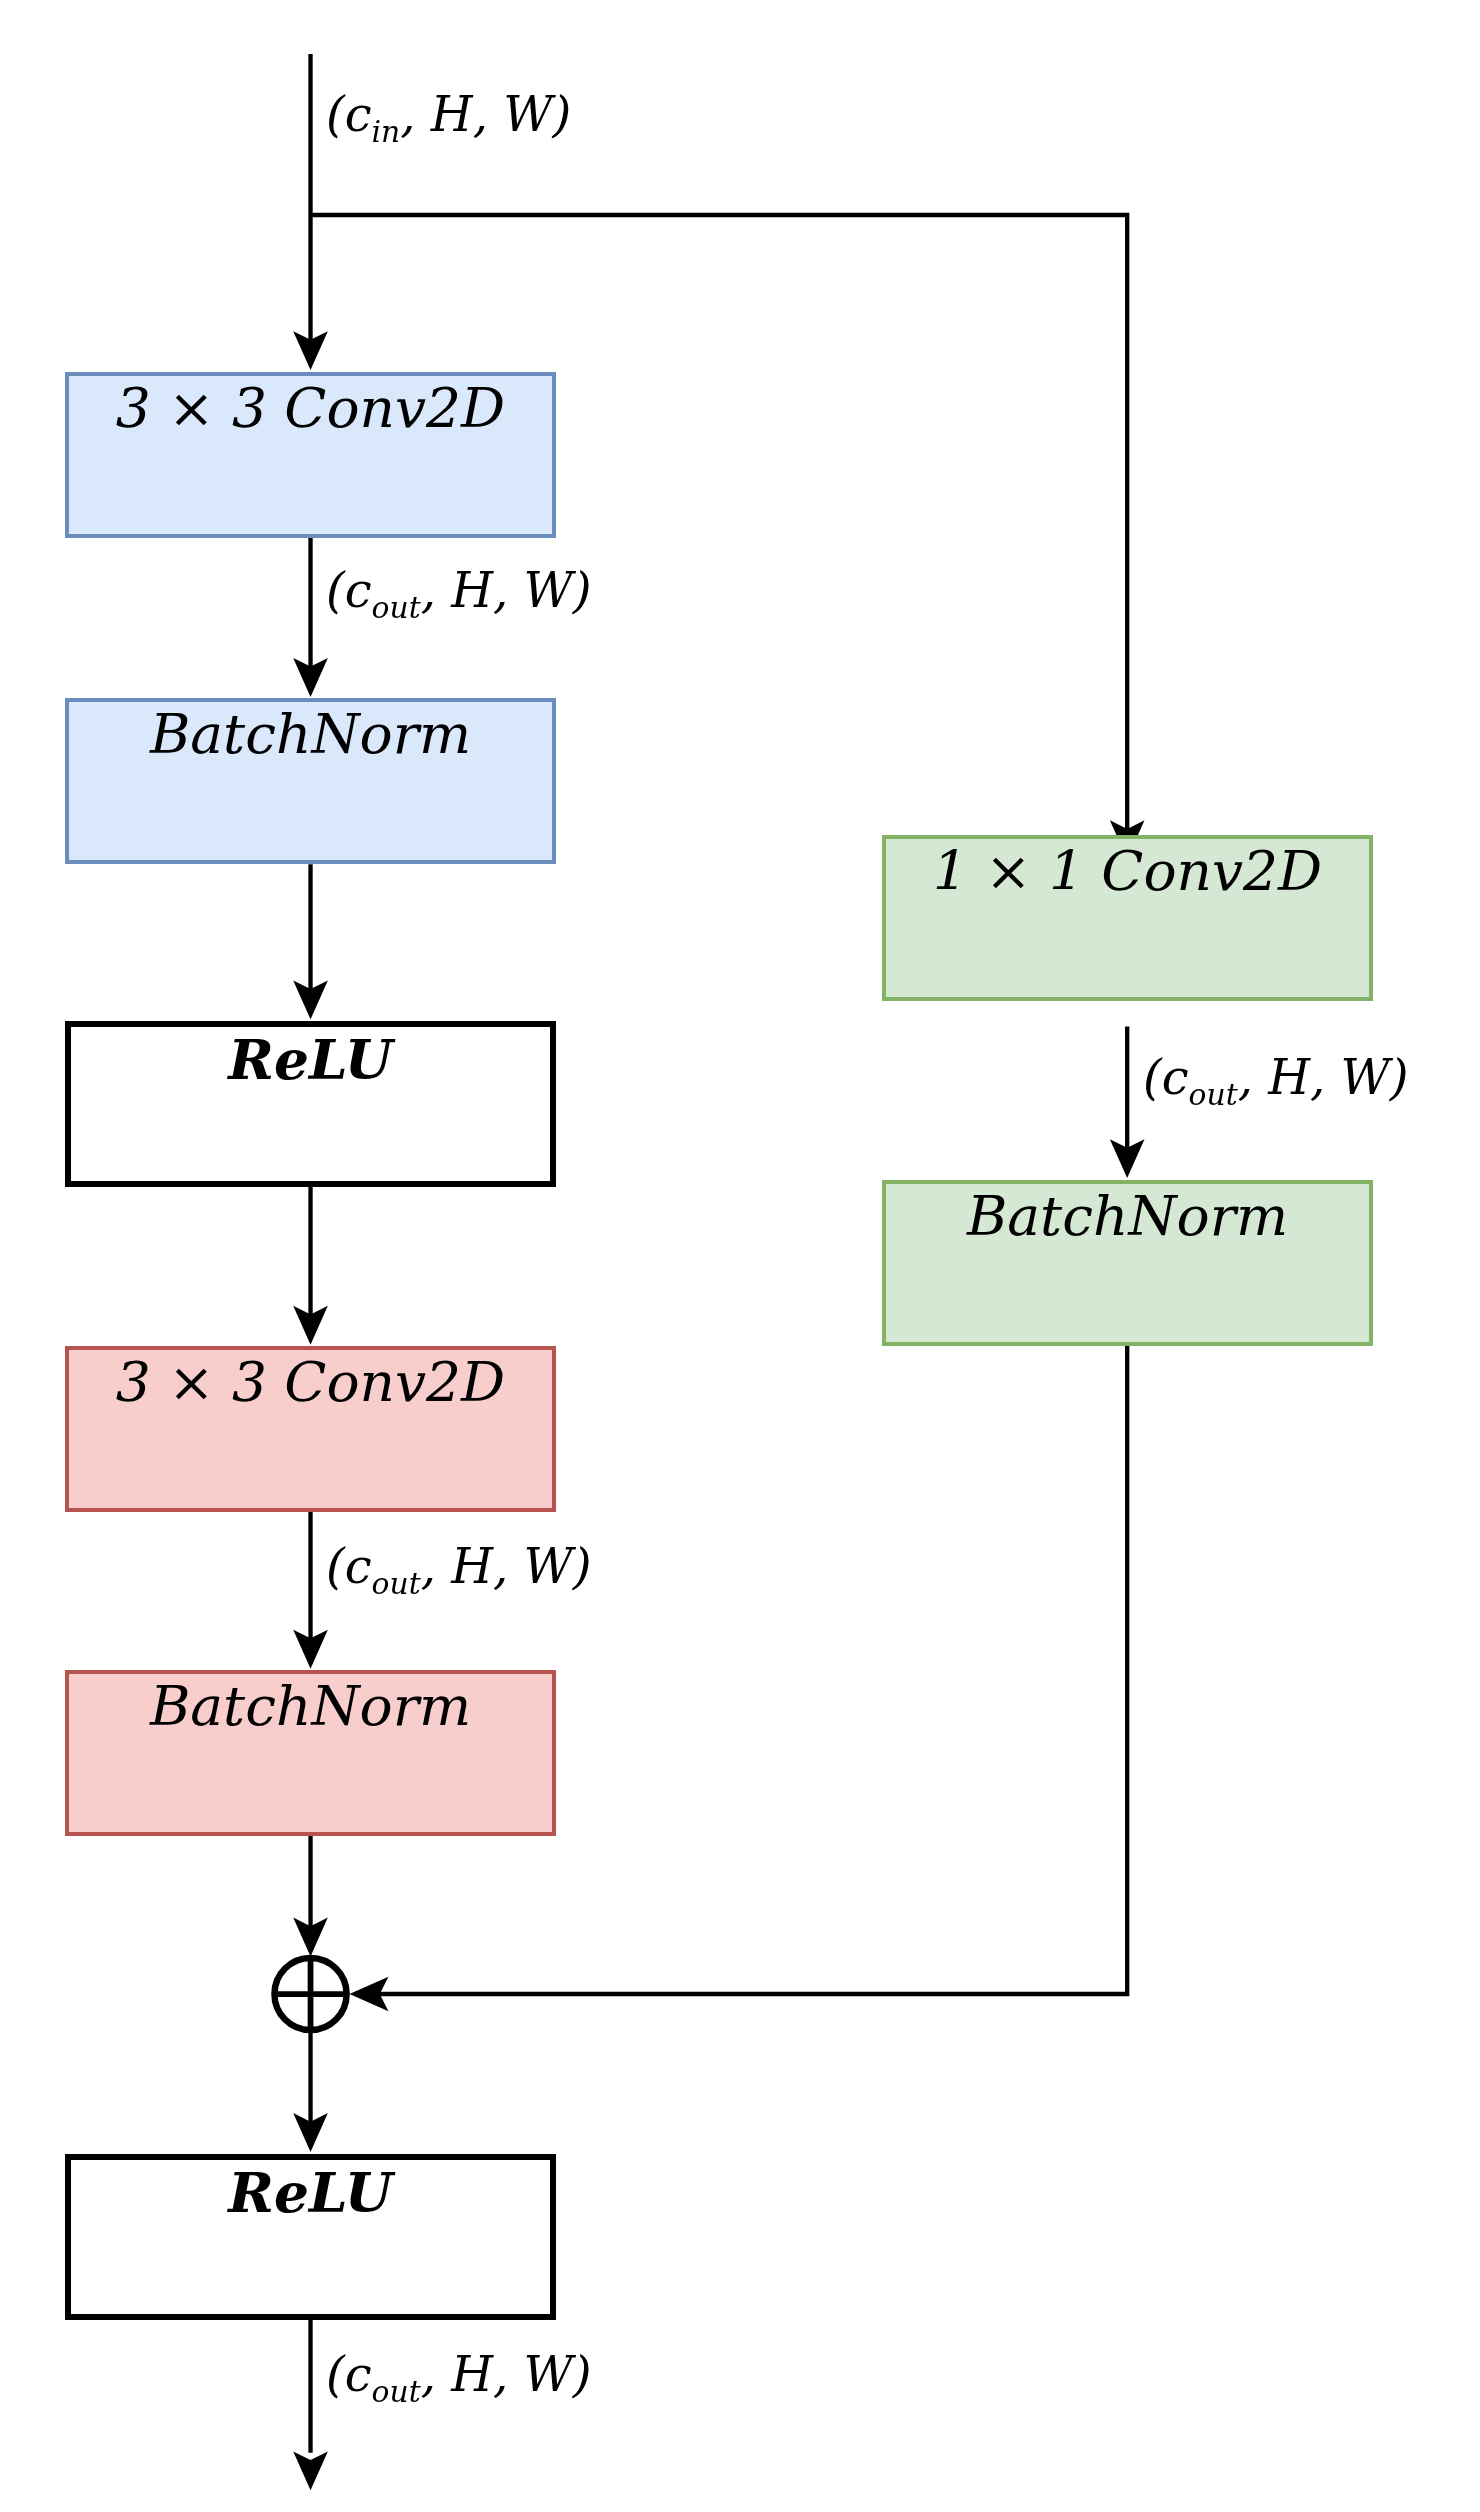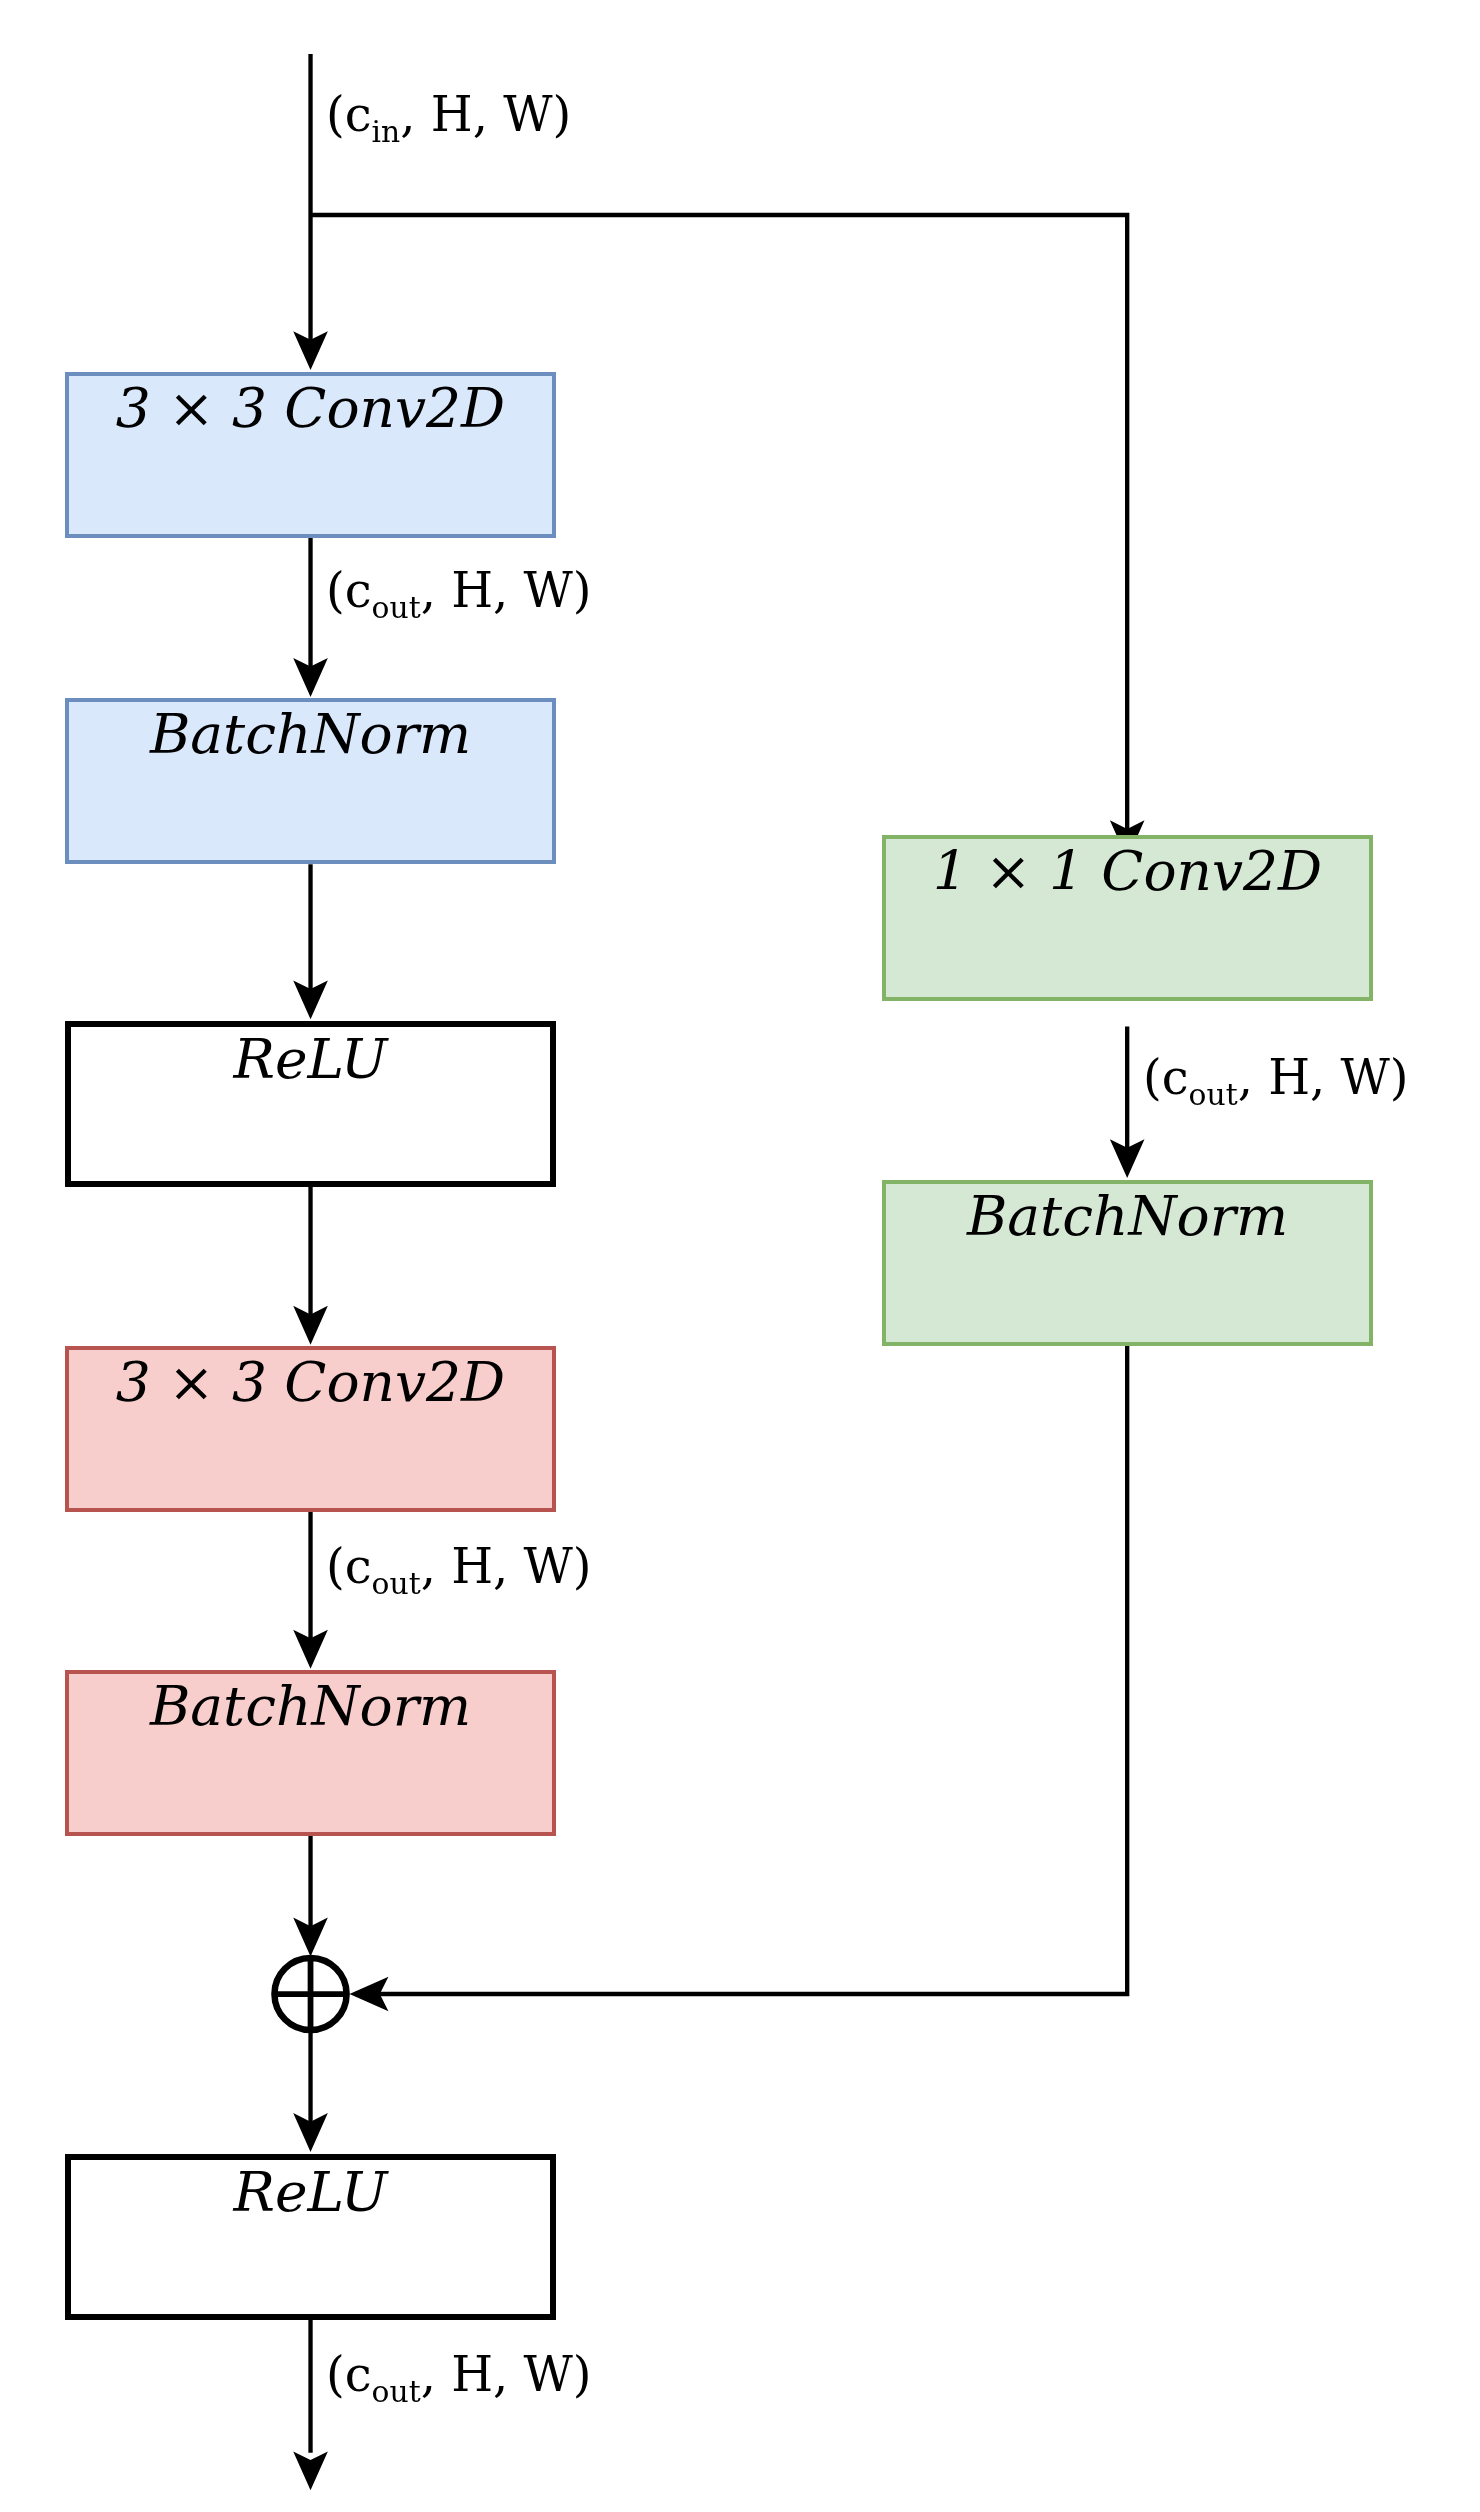--- a/index.html
+++ b/index.html
@@ -28,23 +28,24 @@
     align-items: flex-start;
     justify-content: center;
     font-style: italic;
     font-size: 55px;
     color: #000000;
     white-space: nowrap;
   }
   .node.blue  { background: var(--blue-fill);  border: 4.3px solid var(--blue-stroke); }
   .node.red   { background: var(--red-fill);   border: 4.3px solid var(--red-stroke); }
   .node.green { background: var(--green-fill); border: 4.3px solid var(--green-stroke); }
-  .node.white { background: var(--white-fill); border: 6.5px solid var(--line-color); }
+  .node.white { background: var(--white-fill); border: 6.5px solid var(--line-color); font-weight: bold; }
   .edge-label {
     position: absolute;
+    font-style: italic;
     font-size: 48px;
     color: #000000;
     white-space: nowrap;
     line-height: 1.3;
   }
   .edge-label sub {
     font-size: 0.62em;
     line-height: 0;
   }
   svg path, svg circle, svg line { stroke: var(--line-color); }

